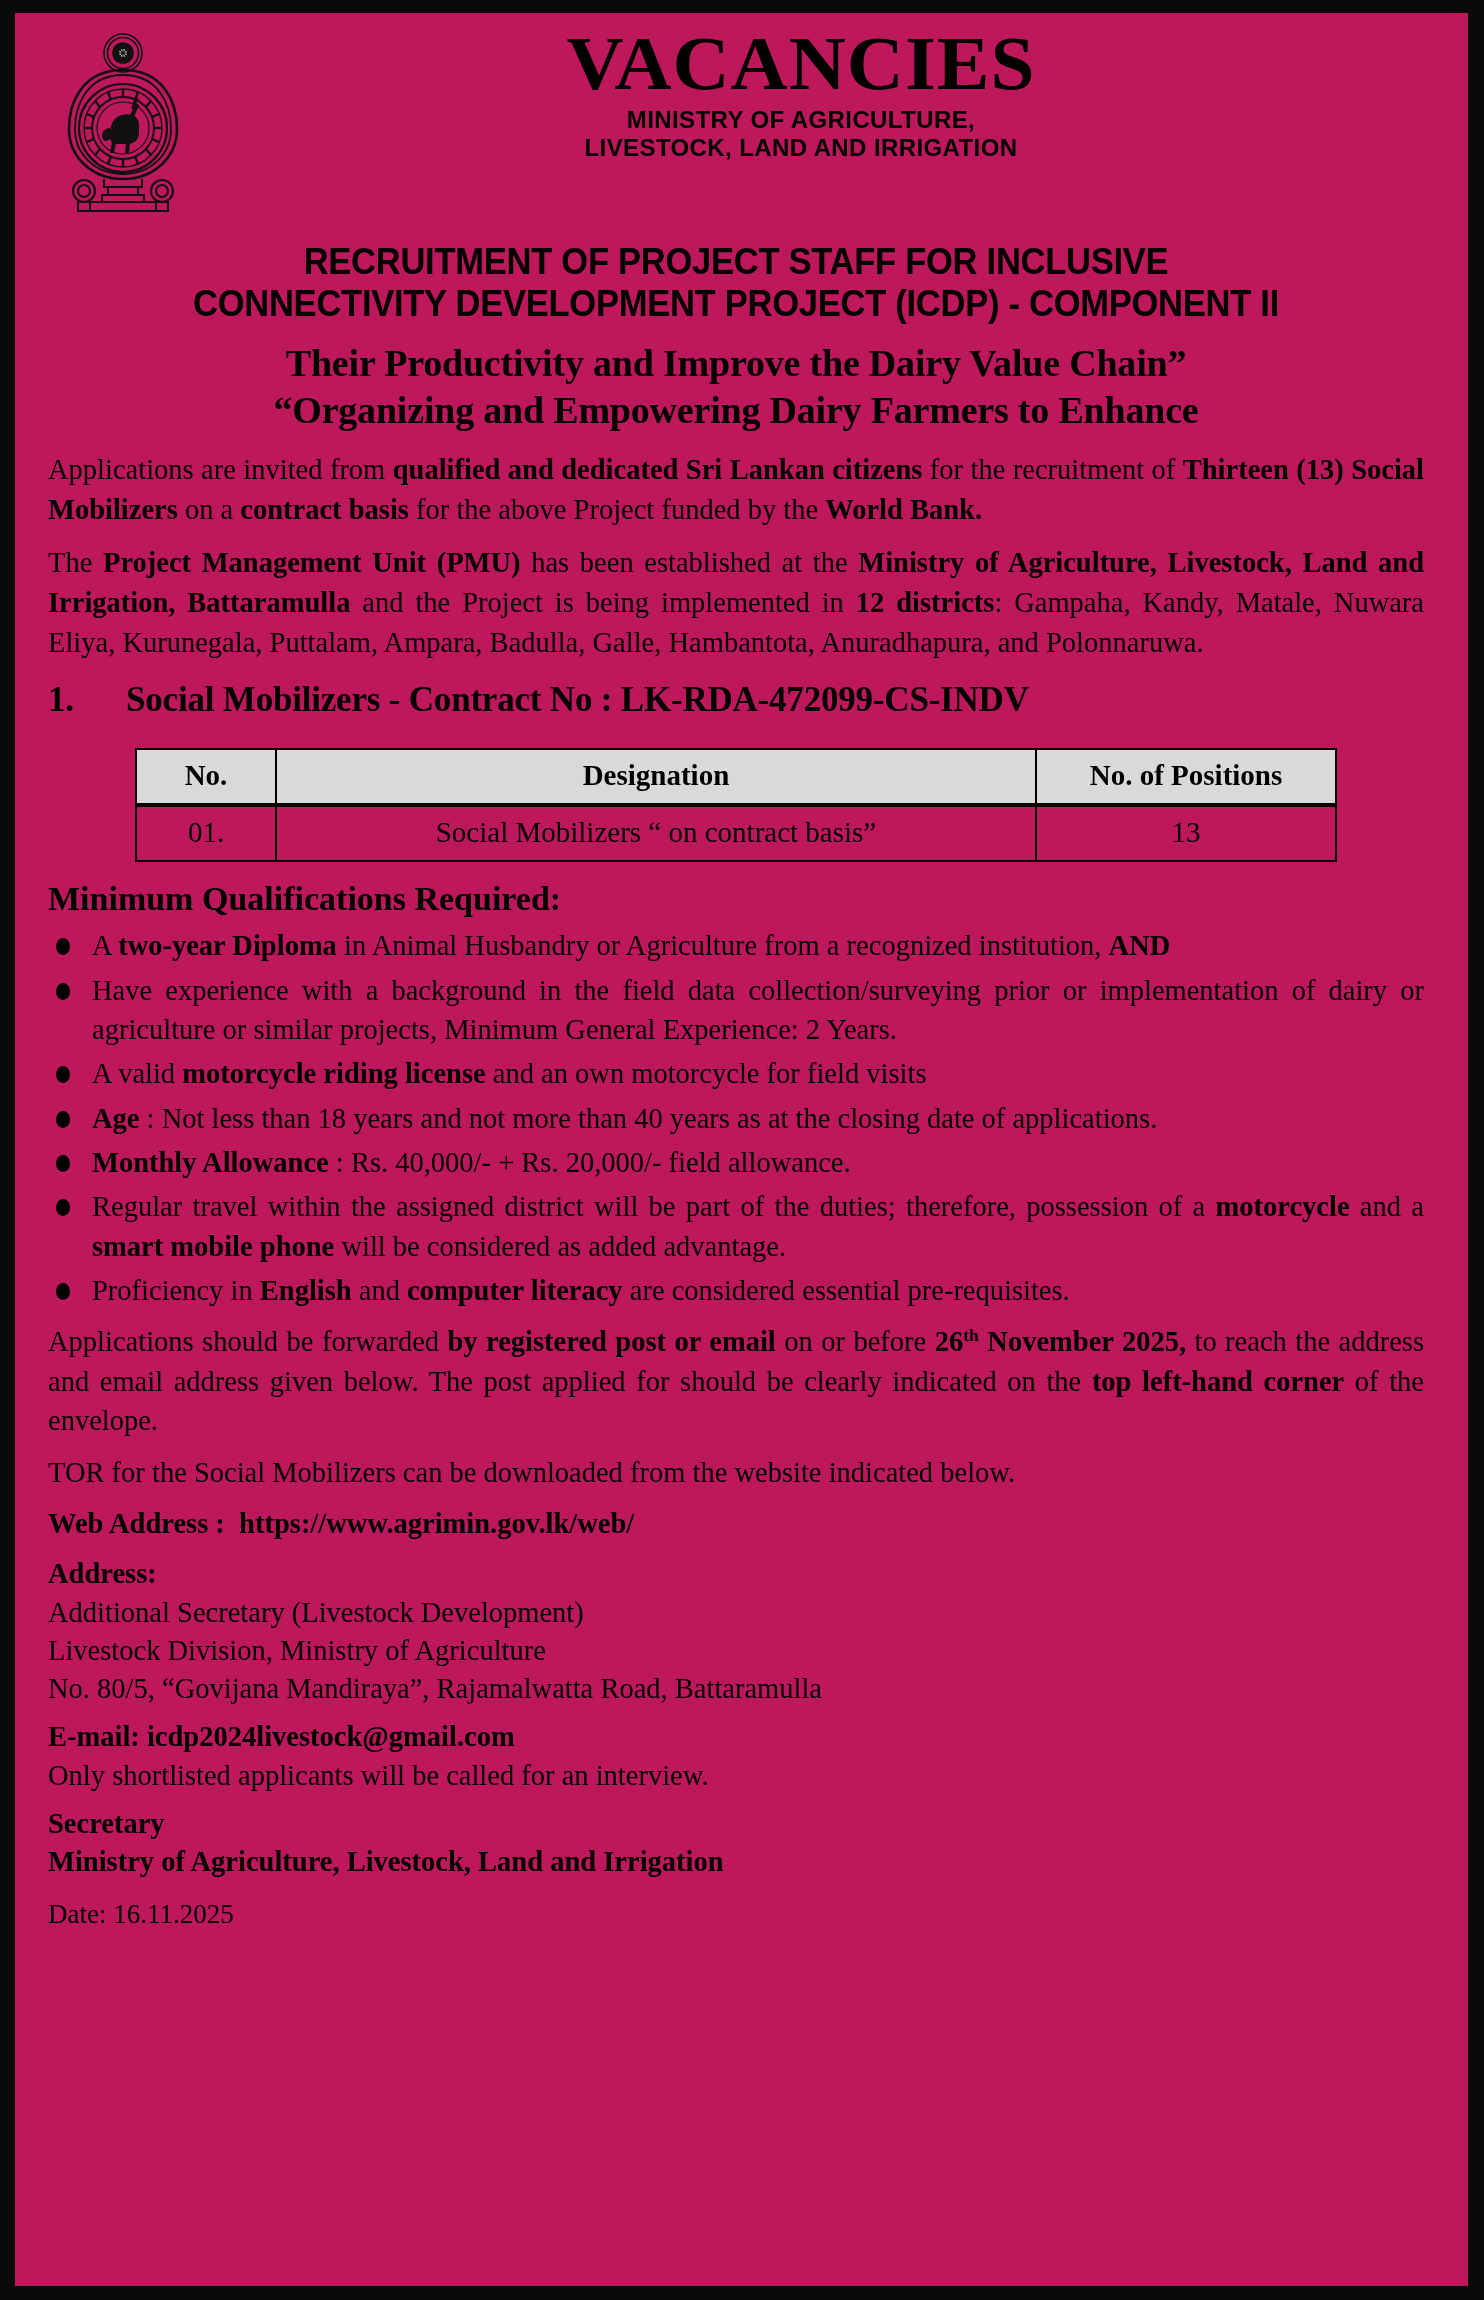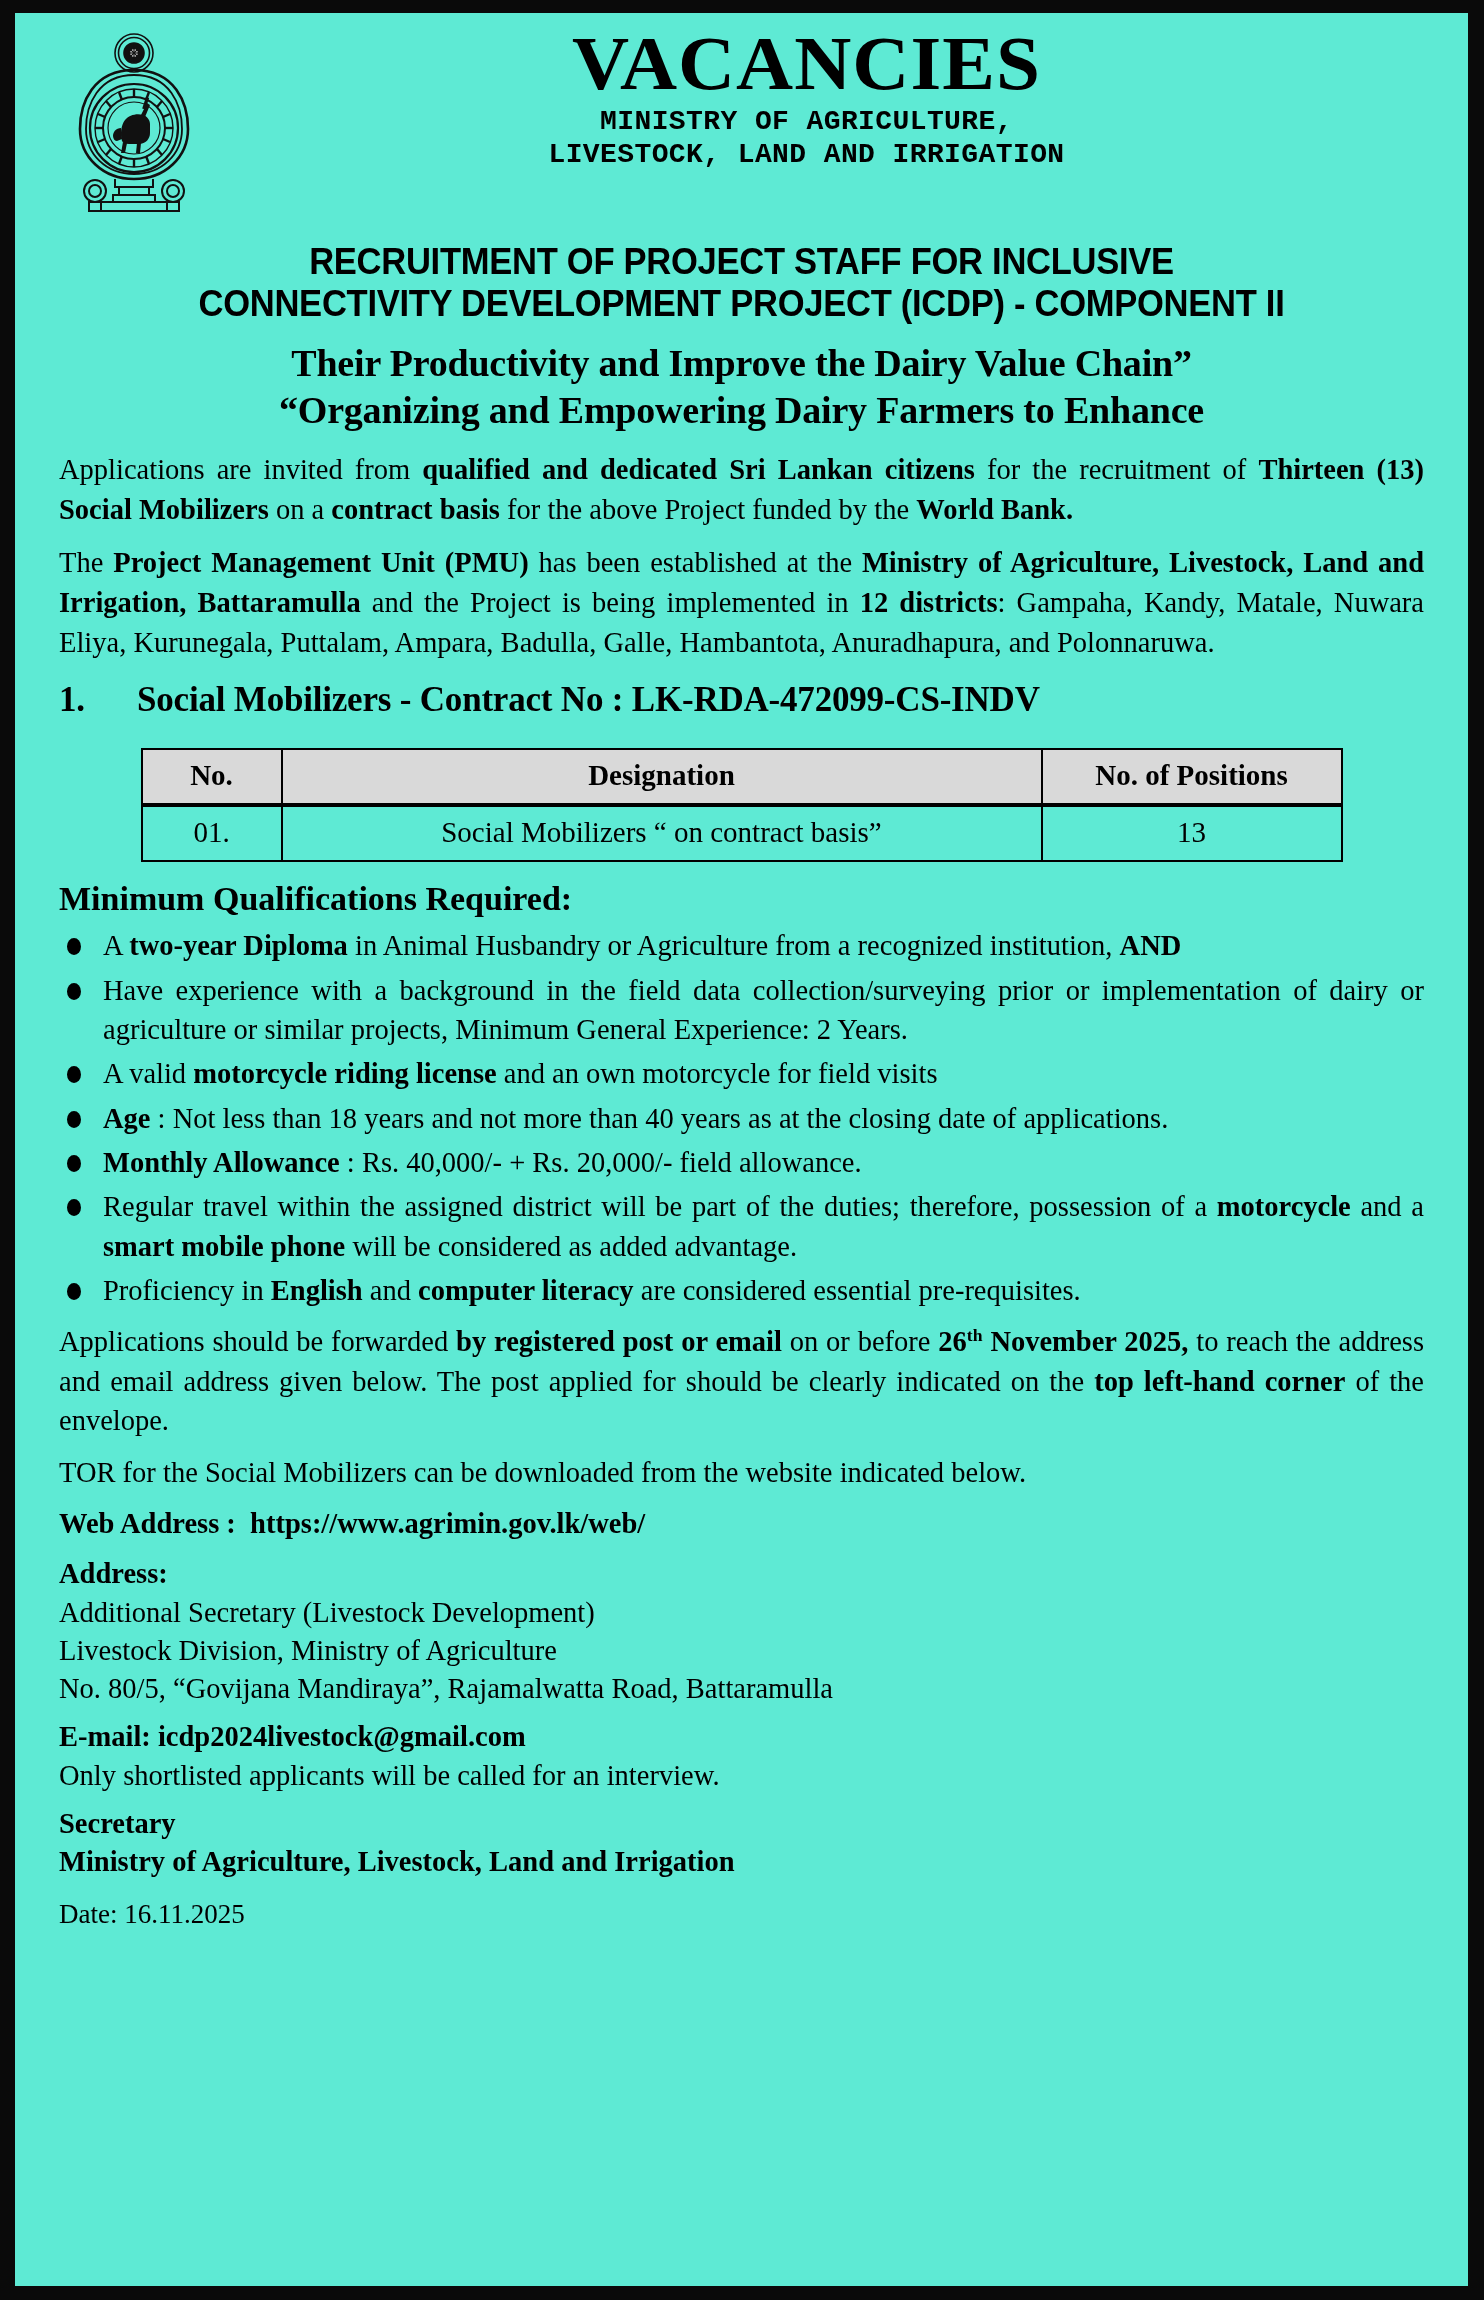--- a/index.html
+++ b/index.html
@@ -23,23 +23,23 @@
     width: 1484px;
     height: 2300px;
     background: #0a0a0a;
     box-sizing: border-box;
     padding: 13px 16px 14px 15px;
   }
   .page {
     position: relative;
     width: 100%;
     height: 100%;
-    background: #5eead4;
+    background: #be185d;
     box-sizing: border-box;
-    padding: 10px 44px 0 44px;
+    padding: 10px 44px 0 33px;
     overflow: hidden;
   }
 
   
   .header {
     position: relative;
     min-height: 200px;
   }
   .emblem {
     position: absolute;
@@ -57,23 +57,23 @@
   .vacancies {
     font-family: "Liberation Serif", "DejaVu Serif", serif;
     font-weight: bold;
     font-size: 76px;
     line-height: 0.96;
     letter-spacing: 1px;
     margin: 4px 0 6px 0;
     transform: scaleX(1.04);
   }
   .ministry-line {
-    font-family: Liberation Mono, monospace;
-    font-weight: bold;
-    font-size: 28px;
+    font-family: Liberation Sans, sans-serif;
+    font-weight: bold;
+    font-size: 24px;
     line-height: 1.17;
     letter-spacing: 0.4px;
   }
 
   
   .recruit-block {
     text-align: center;
     margin-top: 14px;
   }
   .recruit-line {

